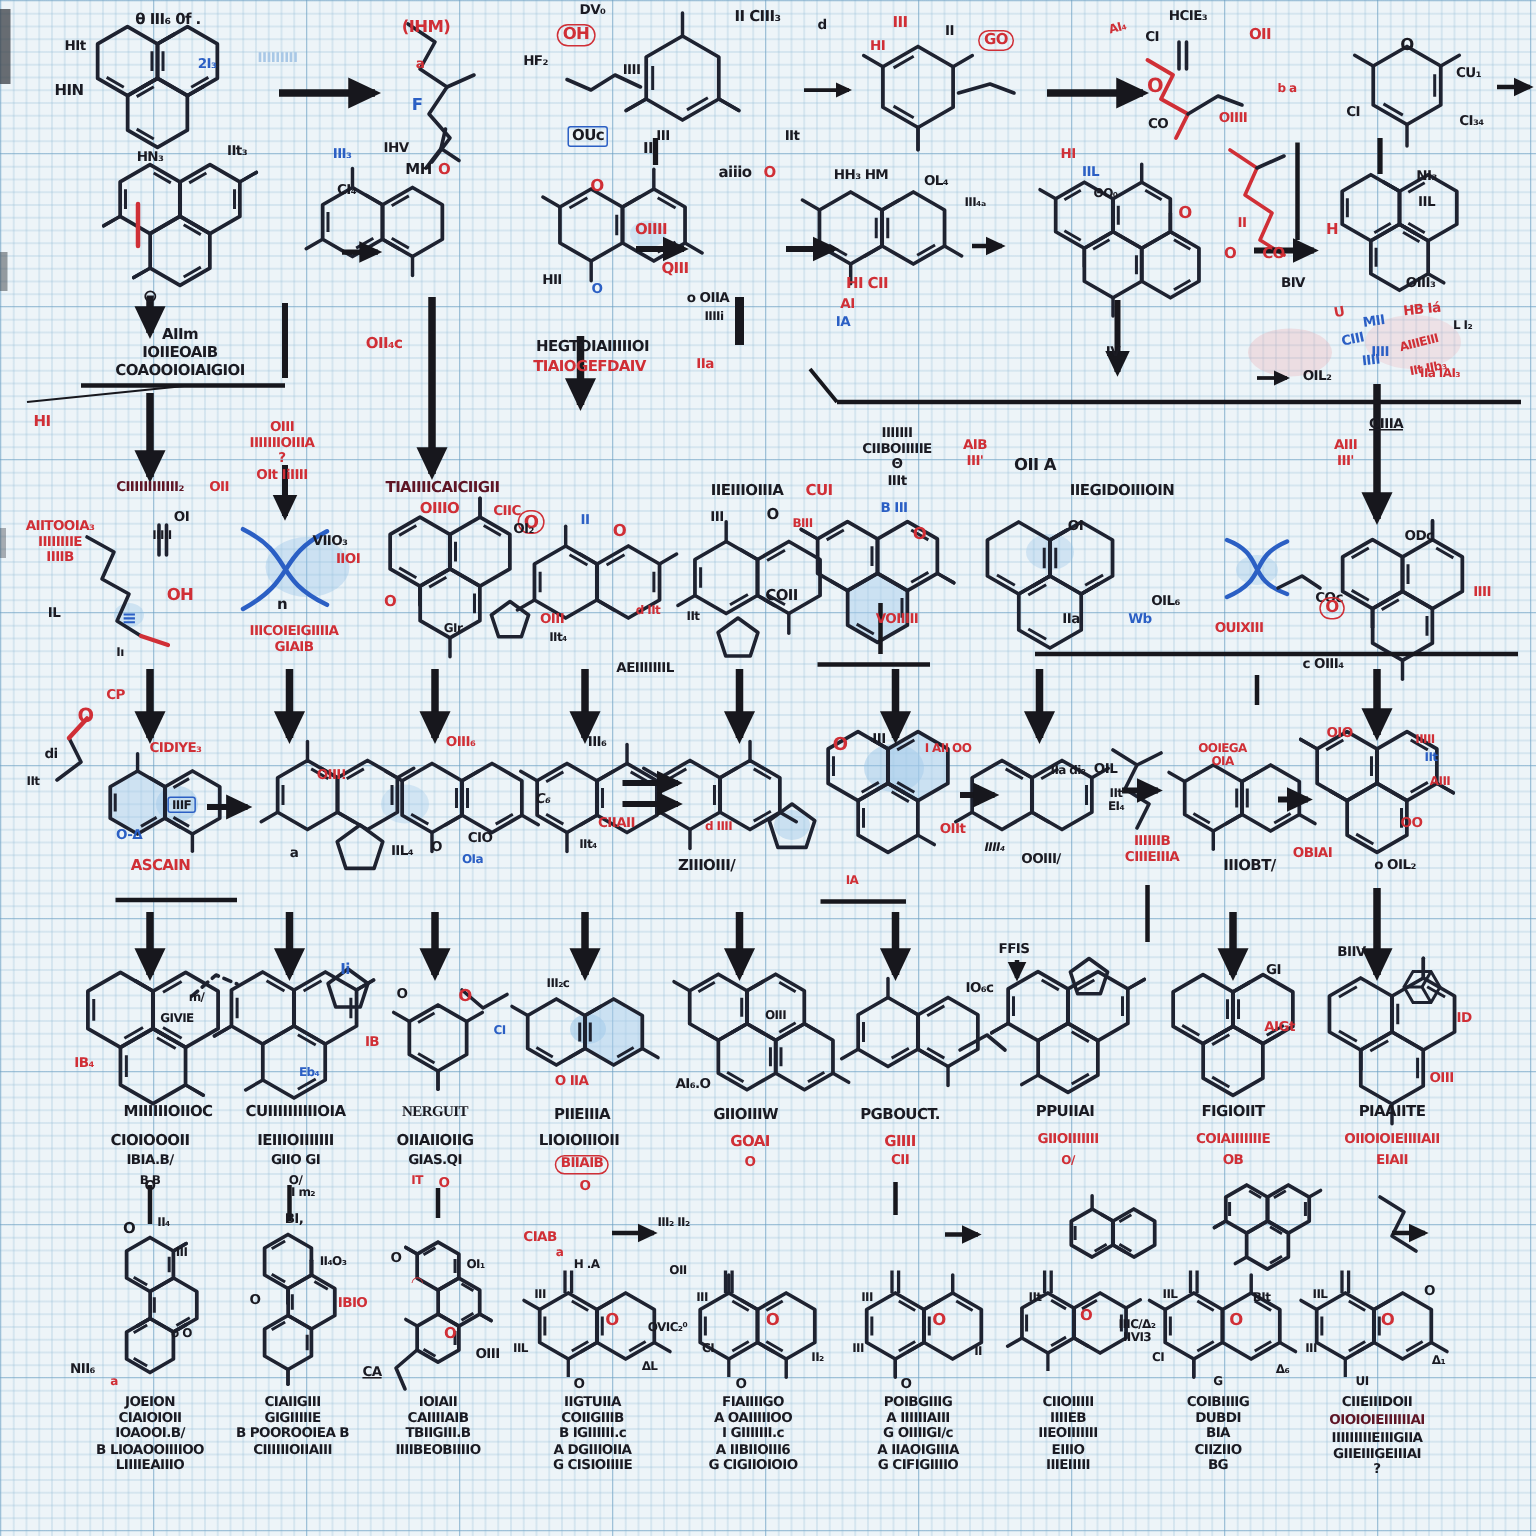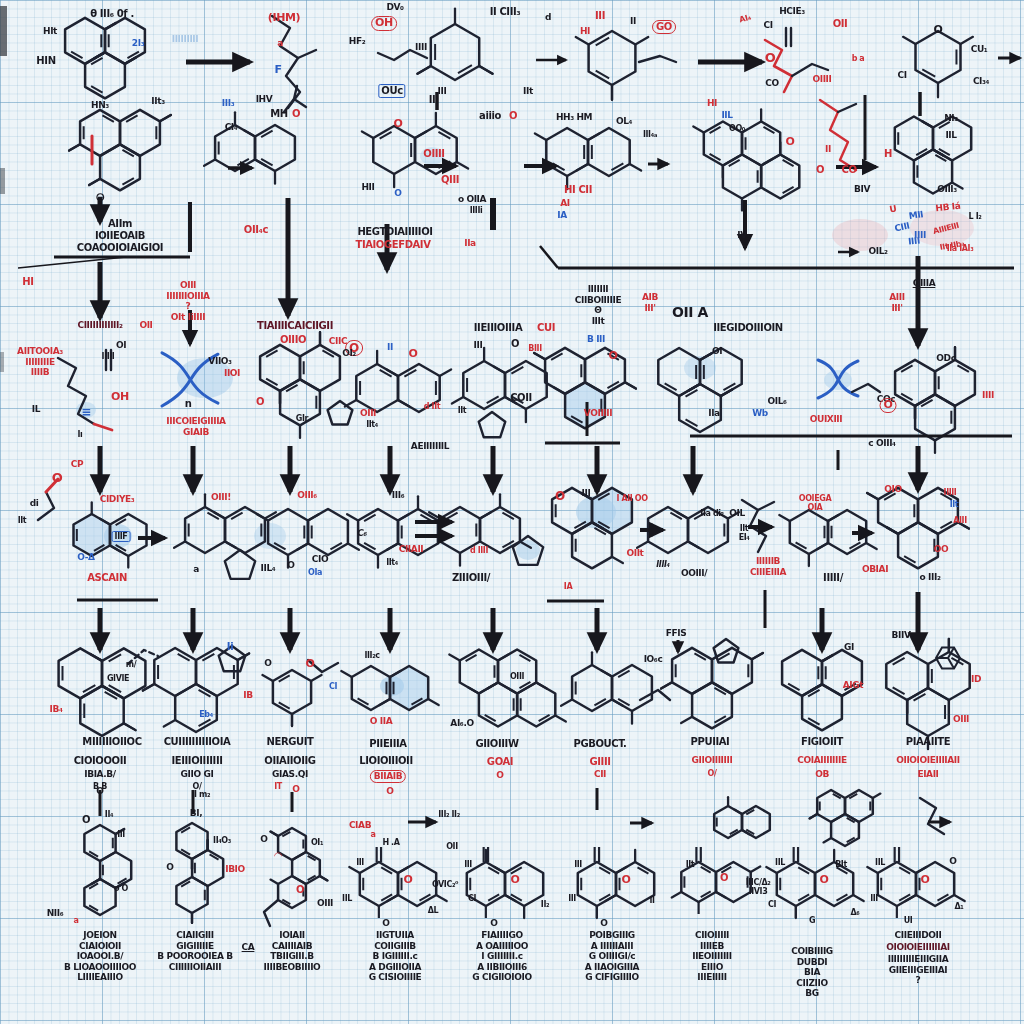--- a/index.html
+++ b/index.html
@@ -701,21 +701,21 @@
       <div class="lab" style="left: 293px; top: 334px; font-size: 10px; color: rgb(208, 47, 54);">OIIIO</div>
       <div class="lab" style="left: 338px; top: 336px; font-size: 9px; color: rgb(208, 47, 54);">CIIC</div>
       <div class="lab box" style="left: 354px; top: 340px; font-size: 12px; color: rgb(208, 47, 54);">O</div>
       <div class="lab" style="left: 598px; top: 284px; font-size: 9px; color: rgb(26, 26, 34);">IIIIIII
 CIIBOIIIIIE
 Θ
 IIIt</div>
       <div class="lab" style="left: 596px; top: 334px; font-size: 9px; color: rgb(43, 95, 196);">B III</div>
       <div class="lab" style="left: 650px; top: 292px; font-size: 9px; color: rgb(208, 47, 54);">AIB
 III'</div>
-      <div class="lab" style="left: 690px; top: 304px; font-size: 14px; color: rgb(26, 26, 34);">OII A</div>
+      <div class="lab" style="left: 690px; top: 304px; font-size: 11px; color: rgb(26, 26, 34);">OII A</div>
       <div class="lab" style="left: 498px; top: 322px; font-size: 10px; color: rgb(26, 26, 34);">IIEIIIOIIIA</div>
       <div class="lab" style="left: 546px; top: 322px; font-size: 10px; color: rgb(208, 47, 54);">CUI</div>
       <div class="lab" style="left: 748px; top: 322px; font-size: 10px; color: rgb(26, 26, 34);">IIEGIDOIIIOIN</div>
       <div class="lab" style="left: 920px; top: 230px; font-size: 9px; color: rgb(43, 95, 196);">IIII</div>
       <div class="lab" style="left: 960px; top: 244px; font-size: 8px; color: rgb(208, 47, 54);">IIa IAI₃</div>
       <div class="lab" style="left: 878px; top: 246px; font-size: 9px; color: rgb(26, 26, 34);">OIL₂</div>
       <div class="lab" style="left: 924px; top: 278px; font-size: 9px; color: rgb(26, 26, 34); text-decoration: underline;">OIIIA</div>
       <div class="lab" style="left: 742px; top: 230px; font-size: 9px; color: rgb(26, 26, 34);">IV</div>
       <div class="lab" style="left: 897px; top: 292px; font-size: 9px; color: rgb(208, 47, 54);">AIII
 III'</div>
@@ -763,21 +763,21 @@
       <div class="lab" style="left: 882px; top: 438px; font-size: 9px; color: rgb(26, 26, 34);">c OIII₄</div>
       <div class="lab" style="left: 676px; top: 628px; font-size: 9px; color: rgb(26, 26, 34);">FFIS</div>
       <div class="lab" style="left: 57px; top: 470px; font-size: 13px; color: rgb(208, 47, 54);">O</div>
       <div class="lab" style="left: 77px; top: 459px; font-size: 9px; color: rgb(208, 47, 54);">CP</div>
       <div class="lab" style="left: 34px; top: 498px; font-size: 9px; color: rgb(26, 26, 34);">di</div>
       <div class="lab" style="left: 22px; top: 516px; font-size: 8px; color: rgb(26, 26, 34);">IIt</div>
       <div class="lab" style="left: 117px; top: 494px; font-size: 9px; color: rgb(208, 47, 54);">CIDIYE₃</div>
       <div class="lab bbox" style="left: 121px; top: 531px; font-size: 8px; color: rgb(26, 26, 34);">IIIF</div>
       <div class="lab" style="left: 86px; top: 552px; font-size: 9px; color: rgb(43, 95, 196);">O-Δ</div>
       <div class="lab" style="left: 107px; top: 572px; font-size: 10px; color: rgb(208, 47, 54);">ASCAIN</div>
-      <div class="lab" style="left: 221px; top: 492px; font-size: 9px; color: rgb(208, 47, 54); text-align: right;">OIII!</div>
+      <div class="lab" style="left: 221px; top: 512px; font-size: 9px; color: rgb(208, 47, 54); text-align: right;">OIII!</div>
       <div class="lab" style="left: 196px; top: 564px; font-size: 9px; color: rgb(26, 26, 34);">a</div>
       <div class="lab" style="left: 307px; top: 490px; font-size: 9px; color: rgb(208, 47, 54);">OIII₆</div>
       <div class="lab" style="left: 320px; top: 554px; font-size: 9px; color: rgb(26, 26, 34);">CIO</div>
       <div class="lab" style="left: 268px; top: 563px; font-size: 9px; color: rgb(26, 26, 34);">IIL₄</div>
       <div class="lab" style="left: 315px; top: 568px; font-size: 8px; color: rgb(43, 95, 196);">OIa</div>
       <div class="lab" style="left: 291px; top: 560px; font-size: 9px; color: rgb(26, 26, 34);">O</div>
       <div class="lab" style="left: 398px; top: 490px; font-size: 9px; color: rgb(26, 26, 34);">III₆</div>
       <div class="lab" style="left: 411px; top: 544px; font-size: 9px; color: rgb(208, 47, 54);">CIIAII</div>
       <div class="lab" style="left: 362px; top: 528px; font-size: 9px; color: rgb(26, 26, 34); font-style: italic;">C₆</div>
       <div class="lab" style="left: 392px; top: 558px; font-size: 8px; color: rgb(26, 26, 34);">IIt₄</div>
@@ -791,38 +791,38 @@
       <div class="lab" style="left: 694px; top: 568px; font-size: 9px; color: rgb(26, 26, 34);">OOIII/</div>
       <div class="lab" style="left: 568px; top: 582px; font-size: 8px; color: rgb(208, 47, 54);">IA</div>
       <div class="lab" style="left: 712px; top: 509px; font-size: 8px; color: rgb(26, 26, 34);">IIa di₂</div>
       <div class="lab" style="left: 737px; top: 508px; font-size: 9px; color: rgb(26, 26, 34);">OIL</div>
       <div class="lab" style="left: 744px; top: 524px; font-size: 8px; color: rgb(26, 26, 34);">IIt
 EI₄</div>
       <div class="lab" style="left: 768px; top: 556px; font-size: 9px; color: rgb(208, 47, 54);">IIIIIIB
 CIIIEIIIA</div>
       <div class="lab" style="left: 815px; top: 494px; font-size: 8px; color: rgb(208, 47, 54);">OOIEGA
 OIA</div>
-      <div class="lab" style="left: 833px; top: 572px; font-size: 10px; color: rgb(26, 26, 34);">IIIII/</div>
+      <div class="lab" style="left: 833px; top: 572px; font-size: 10px; color: rgb(26, 26, 34);">IIIOBT/</div>
       <div class="lab" style="left: 893px; top: 484px; font-size: 9px; color: rgb(208, 47, 54);">OIO</div>
       <div class="lab" style="left: 950px; top: 488px; font-size: 8px; color: rgb(208, 47, 54);">IIIII</div>
       <div class="lab" style="left: 954px; top: 500px; font-size: 8px; color: rgb(43, 95, 196);">IIt</div>
       <div class="lab" style="left: 960px; top: 516px; font-size: 8px; color: rgb(208, 47, 54);">AIII</div>
       <div class="lab" style="left: 941px; top: 544px; font-size: 9px; color: rgb(208, 47, 54);">OO</div>
       <div class="lab" style="left: 875px; top: 564px; font-size: 9px; color: rgb(208, 47, 54);">OBIAI</div>
-      <div class="lab" style="left: 930px; top: 572px; font-size: 9px; color: rgb(26, 26, 34);">o III₂</div>
+      <div class="lab" style="left: 930px; top: 572px; font-size: 9px; color: rgb(26, 26, 34);">o OIL₂</div>
       <div class="lab" style="left: 901px; top: 630px; font-size: 9px; color: rgb(26, 26, 34);">BIIV</div>
       <div class="lab" style="left: 100px; top: 736px; font-size: 10px; color: rgb(26, 26, 34); padding-left: 24px;">MIIIIIIOIIOC</div>
       <div class="lab" style="left: 100px; top: 755px; font-size: 10px; color: rgb(26, 26, 34);">CIOIOOOII</div>
       <div class="lab" style="left: 100px; top: 769px; font-size: 9px; color: rgb(26, 26, 34);">IBIA.B/</div>
       <div class="lab" style="left: 100px; top: 782px; font-size: 8px; color: rgb(26, 26, 34);">B B</div>
       <div class="lab" style="left: 197px; top: 736px; font-size: 10px; color: rgb(26, 26, 34);">CUIIIIIIIIIIOIA</div>
       <div class="lab" style="left: 197px; top: 755px; font-size: 10px; color: rgb(26, 26, 34);">IEIIIOIIIIIII</div>
       <div class="lab" style="left: 197px; top: 769px; font-size: 9px; color: rgb(26, 26, 34);">GIIO GI</div>
       <div class="lab" style="left: 197px; top: 782px; font-size: 8px; color: rgb(26, 26, 34);">O/</div>
-      <div class="lab" style="left: 290px; top: 736px; font-size: 10px; color: rgb(26, 26, 34);">NERGUIT</div>
+      <div class="lab" style="left: 290px; top: 736px; font-size: 10px; color: rgb(26, 26, 34); font-family: Liberation Serif, serif;">NERGUIT</div>
       <div class="lab" style="left: 290px; top: 755px; font-size: 10px; color: rgb(26, 26, 34);">OIIAIIOIIG</div>
       <div class="lab" style="left: 290px; top: 769px; font-size: 9px; color: rgb(26, 26, 34);">GIAS.QI</div>
       <div class="lab" style="left: 278px; top: 782px; font-size: 8px; color: rgb(208, 47, 54);">IT</div>
       <div class="lab" style="left: 296px; top: 784px; font-size: 9px; color: rgb(208, 47, 54);">O</div>
       <div class="lab" style="left: 388px; top: 738px; font-size: 10px; color: rgb(26, 26, 34);">PIIEIIIA</div>
       <div class="lab" style="left: 386px; top: 755px; font-size: 10px; color: rgb(26, 26, 34);">LIOIOIIIOII</div>
       <div class="lab box" style="left: 388px; top: 770px; font-size: 9px; color: rgb(208, 47, 54);">BIIAIB</div>
       <div class="lab" style="left: 390px; top: 786px; font-size: 9px; color: rgb(208, 47, 54);">O</div>
       <div class="lab" style="left: 497px; top: 738px; font-size: 10px; color: rgb(26, 26, 34);">GIIOIIIW</div>
       <div class="lab" style="left: 500px; top: 756px; font-size: 10px; color: rgb(208, 47, 54);">GOAI</div>
@@ -870,21 +870,21 @@
       <div class="lab" style="left: 76px; top: 916px; font-size: 8px; color: rgb(208, 47, 54);">a</div>
       <div class="lab" style="left: 121px; top: 884px; font-size: 8px; color: rgb(26, 26, 34);">o O</div>
       <div class="lab" style="left: 196px; top: 808px; font-size: 9px; color: rgb(26, 26, 34);">BI,</div>
       <div class="lab" style="left: 222px; top: 836px; font-size: 8px; color: rgb(26, 26, 34);">II₄O₃</div>
       <div class="lab" style="left: 170px; top: 862px; font-size: 9px; color: rgb(26, 26, 34);">O</div>
       <div class="lab" style="left: 235px; top: 864px; font-size: 9px; color: rgb(208, 47, 54);">IBIO</div>
       <div class="lab" style="left: 264px; top: 834px; font-size: 9px; color: rgb(26, 26, 34);">O</div>
       <div class="lab" style="left: 317px; top: 838px; font-size: 8px; color: rgb(26, 26, 34);">OI₁</div>
       <div class="lab" style="left: 300px; top: 884px; font-size: 10px; color: rgb(208, 47, 54);">O</div>
       <div class="lab" style="left: 325px; top: 898px; font-size: 9px; color: rgb(26, 26, 34);">OIII</div>
-      <div class="lab" style="left: 248px; top: 942px; font-size: 9px; color: rgb(26, 26, 34); text-decoration: underline;">CA</div>
+      <div class="lab" style="left: 248px; top: 910px; font-size: 9px; color: rgb(26, 26, 34); text-decoration: underline;">CA</div>
       <div class="lab" style="left: 278px; top: 850px; font-size: 10px; color: rgb(208, 47, 54);">◠</div>
       <div class="lab" style="left: 360px; top: 858px; font-size: 8px; color: rgb(26, 26, 34);">III</div>
       <div class="lab" style="left: 347px; top: 894px; font-size: 8px; color: rgb(26, 26, 34);">IIL</div>
       <div class="lab" style="left: 445px; top: 880px; font-size: 8px; color: rgb(26, 26, 34);">OVIC₂⁰</div>
       <div class="lab" style="left: 408px; top: 874px; font-size: 11px; color: rgb(208, 47, 54);">O</div>
       <div class="lab" style="left: 386px; top: 918px; font-size: 9px; color: rgb(26, 26, 34);">O</div>
       <div class="lab" style="left: 433px; top: 906px; font-size: 8px; color: rgb(26, 26, 34);">ΔL</div>
       <div class="lab" style="left: 452px; top: 842px; font-size: 8px; color: rgb(26, 26, 34);">OII</div>
       <div class="lab" style="left: 468px; top: 860px; font-size: 8px; color: rgb(26, 26, 34);">III</div>
       <div class="lab" style="left: 472px; top: 894px; font-size: 8px; color: rgb(26, 26, 34);">CI</div>
@@ -938,21 +938,21 @@
       <div class="lab" style="left: 612px; top: 930px; font-size: 9px; color: rgb(26, 26, 34);">POIBGIIIG
 A IIIIIIAIII
 G OIIIIGI/c
 A IIAOIGIIIA
 G CIFIGIIIIO</div>
       <div class="lab" style="left: 712px; top: 930px; font-size: 9px; color: rgb(26, 26, 34);">CIIOIIIII
 IIIIEB
 IIEOIIIIIII
 EIIIO
 IIIEIIIII</div>
-      <div class="lab" style="left: 812px; top: 930px; font-size: 9px; color: rgb(26, 26, 34); margin-top: 16px;">COIBIIIIG
+      <div class="lab" style="left: 812px; top: 930px; font-size: 9px; color: rgb(26, 26, 34);">COIBIIIIG
 DUBDI
 BIA
 CIIZIIO
 BG</div>
       <div class="lab" style="left: 918px; top: 930px; font-size: 9px; color: rgb(26, 26, 34);">CIIEIIIDOII</div>
       <div class="lab" style="left: 918px; top: 942px; font-size: 9px; color: rgb(94, 21, 37);">OIOIOIEIIIIIIAI</div>
       <div class="lab" style="left: 918px; top: 954px; font-size: 9px; color: rgb(26, 26, 34);">IIIIIIIIIEIIIGIIA
 GIIEIIIGEIIIAI
 ?</div>
       <div class="lab" style="left: 100px; top: 190px; font-size: 12px; color: rgb(26, 26, 34);">⊖</div>

